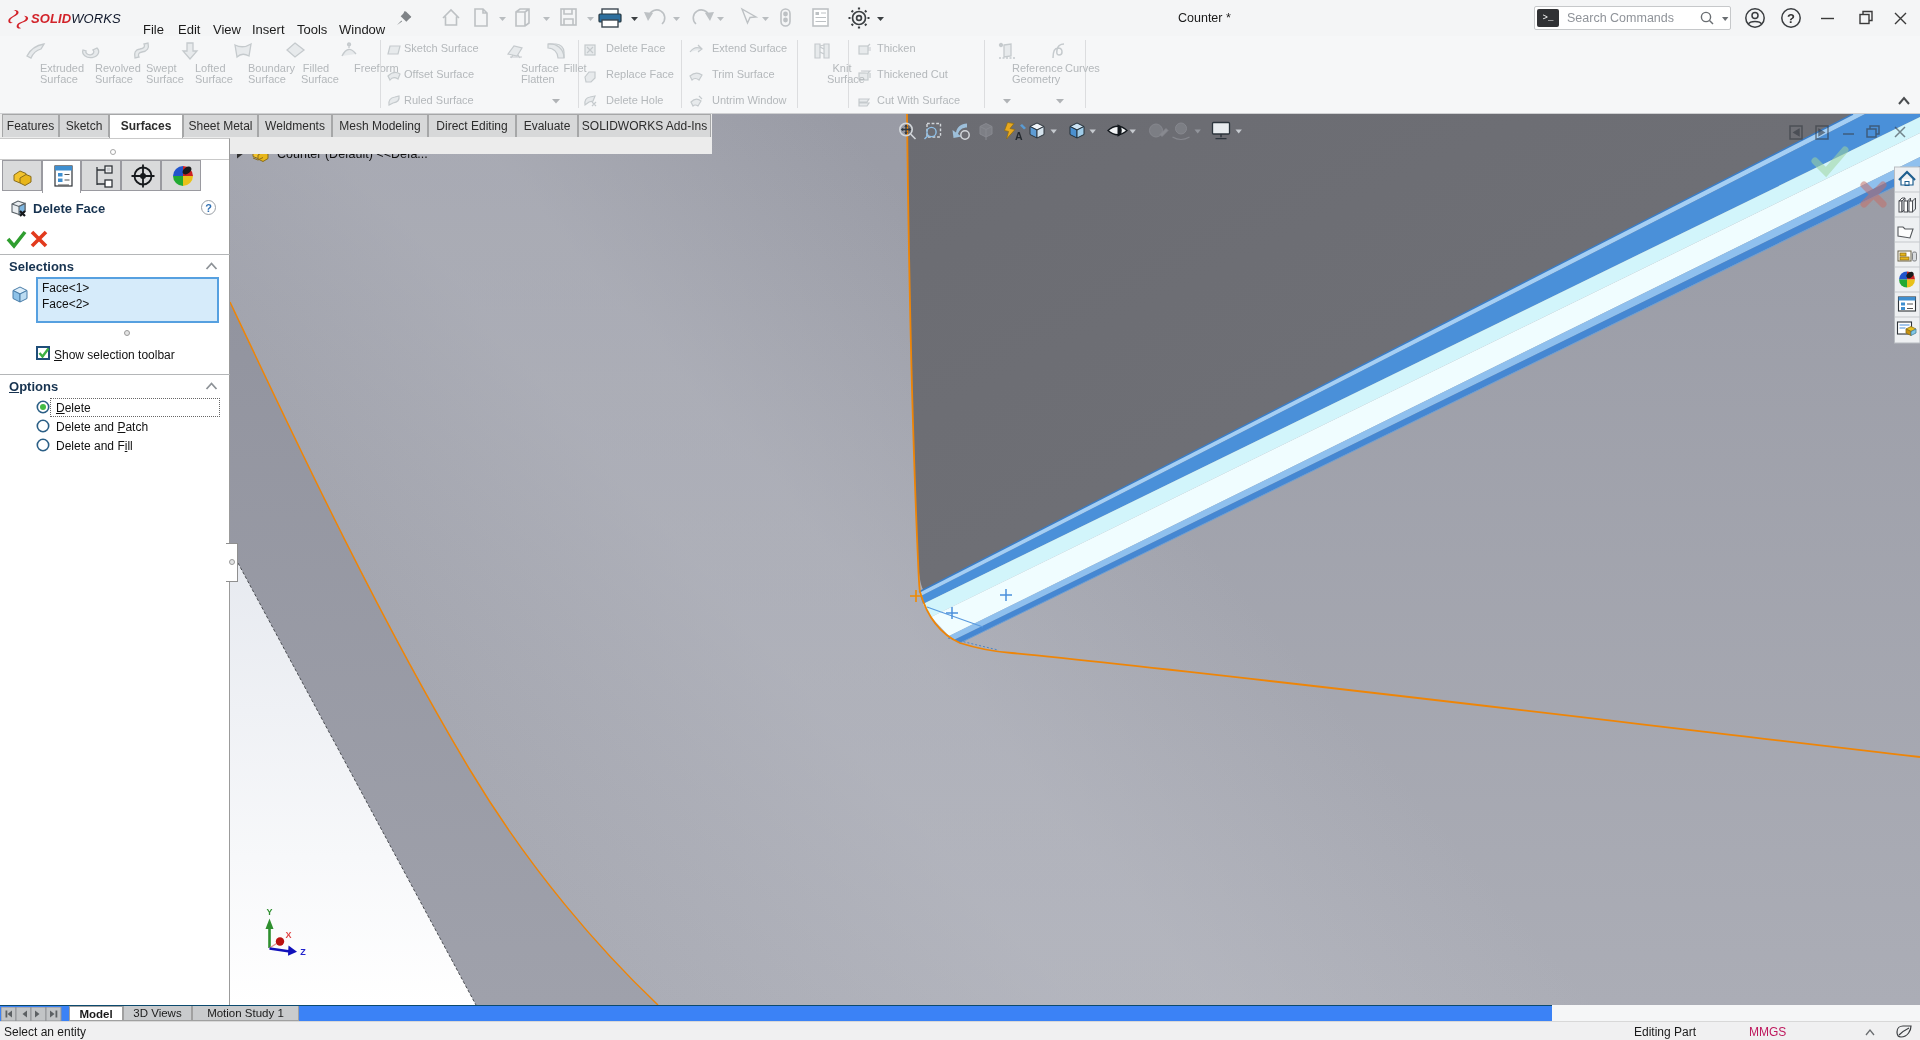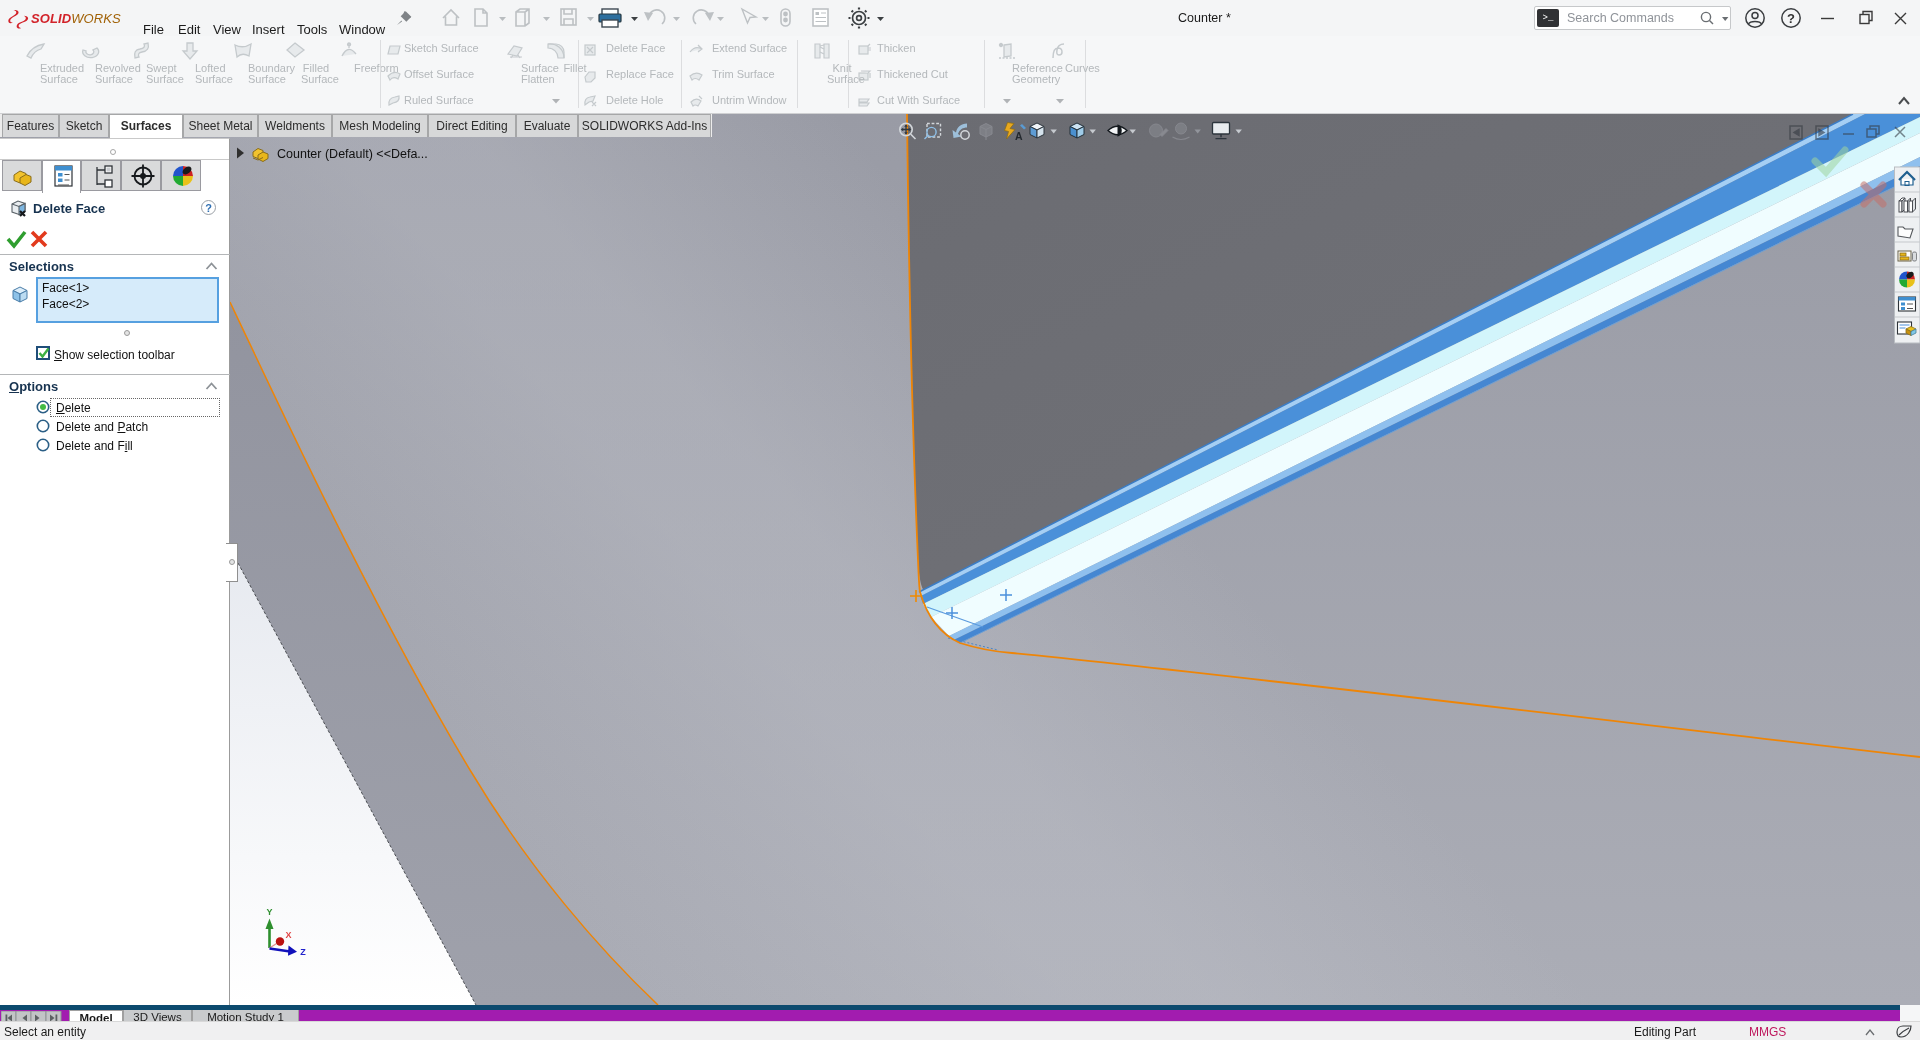--- a/index.html
+++ b/index.html
@@ -13,44 +13,44 @@
 
 #searchbox{position:absolute;left:1534px;top:6px;width:197px;height:24px;background:#fff;border:1px solid #c6c8ca;border-radius:2px;}
 #searchtile{position:absolute;left:2px;top:2px;width:22px;height:18px;background:#303134;border-radius:2px;color:#fff;font-size:9px;line-height:18px;text-align:center;font-family:"Liberation Mono",monospace;}
 #searchtext{position:absolute;left:32px;top:0;height:22px;line-height:22px;font-size:12.5px;color:#8f9399;}
 
 #ribbon{position:absolute;left:0;top:36px;width:1920px;height:78px;background:#f6f7f8;border-bottom:1px solid #cfd0d2;}
 .rsep{position:absolute;top:4px;height:68px;width:1px;background:#dcdddf;}
 .biglab{position:absolute;width:70px;text-align:center;font-size:11px;line-height:10.5px;color:#b4b8bb;padding-left:40px;}
 .smlab{position:absolute;font-size:11px;color:#b4b8bb;white-space:nowrap;}
 
-#cmdtabs{position:absolute;left:0;top:114px;width:712px;height:23px;background:#ececec;z-index:10;}
+#cmdtabs{position:absolute;left:0;top:114px;width:712px;height:40px;background:#ececec;z-index:10;}
 .ctab{position:absolute;top:0;height:23px;background:#d7d8d9;border:1px solid #a6a7a8;border-bottom:none;font-size:12px;color:#2c2c2c;text-align:center;line-height:22px;}
 .ctab.act{background:#fff;font-weight:bold;height:24px;z-index:2;}
 
 #panel{position:absolute;left:0;top:138px;z-index:11;width:230px;height:867px;background:#fff;border-top:1px solid #c9c9c9;border-right:1px solid #9b9b9b;}
 .pmtab{position:absolute;top:21px;height:31px;border:1px solid #9a9aa0;background:#d9dadb;}
 .navy{color:#16324f;font-weight:bold;font-size:13px;}
 .divline{position:absolute;left:0;width:230px;height:1px;background:#b4b6b8;}
 #selbox{position:absolute;left:36px;top:138px;width:183px;height:46px;background:#d6ebfa;border:2px solid #56a0e0;font-size:12px;color:#111;padding:1px 4px;line-height:16px;}
 .cklab,.rdlab{font-size:12px;color:#111;}
 
-#btabs{position:absolute;left:0;top:1005px;z-index:12;width:1900px;height:16px;background:#a21caf;border-top:5px solid #0c4a6e;}
+#btabs{position:absolute;left:0;top:1005px;z-index:12;width:1552px;height:16px;background:#3b82f6;border-top:1px solid #0c4a6e;}
 .btab{position:absolute;top:0px;height:15px;font-size:11.5px;text-align:center;line-height:15px;color:#1a1a1a;border:1px solid #a0a0a0;border-top:none;background:#c9cbcd;}
 #statusbar{position:absolute;left:0;top:1021px;z-index:12;width:1920px;height:19px;background:#f0f0f1;border-top:1px solid #d8d8d8;font-size:12px;color:#1a1a1a;}
 </style>
 </head>
 <body>
 
 <div id="titlebar">
   <svg class="abs" style="left:6px;top:7px" width="24" height="24" viewBox="0 0 24 24">
     <path d="M7.5 3 C12 2.5 14 5 11.5 7.5 C9.5 9.5 6 10 4.5 12.5 C3.5 14.5 5 16 7 15.5 C4 17.5 1.5 15.5 2.5 12.8 C3.8 9.8 8.5 9 10 6.5 C11 4.8 9.5 3.6 7.5 3 Z" fill="#d2232a"></path>
     <path d="M17 8.5 C21 8 23 10.5 20.5 13 C18.5 15 15 15.5 13.5 18 C12.5 20 14 21.5 16 21 C13 23 10.5 21 11.5 18.3 C12.8 15.3 17.5 14.5 19 12 C20 10.3 18.5 9.1 17 8.5 Z" fill="#d2232a" transform="rotate(8 16 15)"></path>
   </svg>
-  <div class="abs" style="left:31px;top:11px;font-size:13px;font-style:italic;letter-spacing:.1px"><span style="font-weight:bold;color:#d2232a">SOLID</span><span style="color:#a16207">WORKS</span></div>
+  <div class="abs" style="left:31px;top:11px;font-size:13px;font-style:italic;letter-spacing:.1px"><span style="font-weight:bold;color:#d2232a">SOLID</span><span style="color:#0f172a">WORKS</span></div>
   <div class="menu" style="left:143px">File</div>
   <div class="menu" style="left:178px">Edit</div>
   <div class="menu" style="left:213px">View</div>
   <div class="menu" style="left:252px">Insert</div>
   <div class="menu" style="left:297px">Tools</div>
   <div class="menu" style="left:339px">Window</div>
   <svg class="abs" style="left:395px;top:9px" width="18" height="18" viewBox="0 0 18 18">
       <g fill="#7f8387">
         <path d="M9.5 2 L16 8.5 L13.5 9.5 L8.5 4.5 Z"></path>
         <rect x="7" y="4" width="8" height="7" transform="rotate(45 11 7.5)"></rect>

